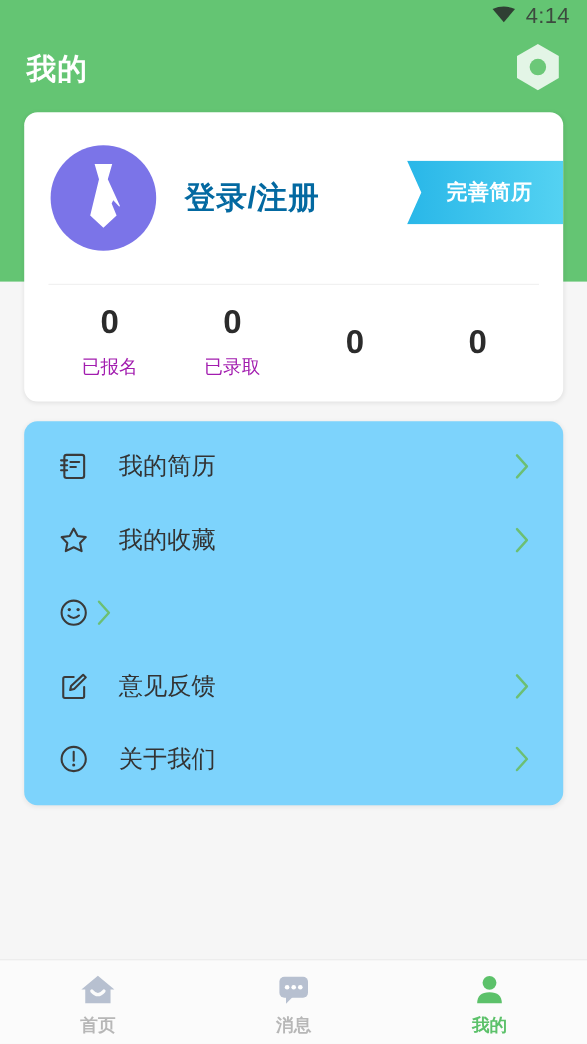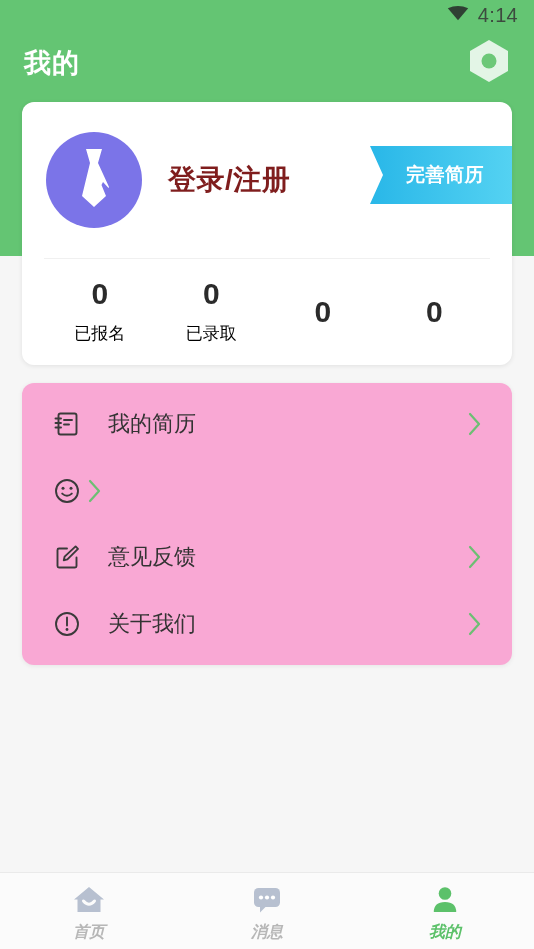--- a/index.html
+++ b/index.html
@@ -86,21 +86,21 @@
     background: #7b74e8;
     display: flex;
     align-items: center;
     justify-content: center;
     flex: 0 0 auto;
   }
   .login-text {
     margin-left: 26px;
     font-size: 28px;
     font-weight: bold;
-    color: #7f1d1d;
+    color: #0369a1;
     letter-spacing: 0.5px;
   }
   .ribbon {
     position: absolute;
     right: 0;
     top: 44px;
     height: 58px;
     min-width: 142px;
     background: linear-gradient(to right, #29b7e8, #54d2f2);
     display: flex;
@@ -129,29 +129,29 @@
   }
   .stat-value {
     font-size: 30px;
     font-weight: bold;
     color: #2b2b2b;
     line-height: 1.05;
   }
   .stat-label {
     margin-top: 12px;
     font-size: 17px;
-    color: #000000;
+    color: #a21caf;
   }
 
   
   .menu-card {
     position: absolute;
     top: 383px; left: 22px;
     width: 490px;
-    background: #f9a8d4;
+    background: #7dd3fc;
     border-radius: 12px;
     box-shadow: 0 1px 5px rgba(0,0,0,0.07);
     padding: 8px 0;
   }
   .menu-item {
     height: 66.5px;
     display: flex;
     align-items: center;
     padding: 0 26px 0 28px;
     cursor: pointer;
@@ -184,21 +184,20 @@
   }
   .nav-item {
     flex: 1;
     display: flex;
     flex-direction: column;
     align-items: center;
     justify-content: center;
     gap: 6px;
     padding-top: 4px;
     cursor: pointer;
-    font-style: italic;
   }
   .nav-icon { height: 32px; display:flex; align-items: center; justify-content: center; }
   .nav-label {
     font-size: 16px;
     color: #b7b7b7;
     font-weight: bold;
   }
   .nav-item.active .nav-label { color: #5cc16a; }
 </style>
 </head>
@@ -275,20 +274,33 @@
       </svg>
     </span>
     <span class="menu-label">我的简历</span>
     <span class="chevron">
       <svg width="16" height="26" viewBox="0 0 16 26">
           <polyline points="3,3 12,13 3,23" fill="none" stroke="#6cbf73" stroke-width="2.2" stroke-linecap="round" stroke-linejoin="round"></polyline>
         </svg>
     </span>
   </div>
 
+  <div class="menu-item">
+    <span class="menu-icon">
+      <svg width="30" height="30" viewBox="0 0 30 30">
+        <path d="M15 4.5 L18.6 11.2 L26 12.3 L20.8 17.6 L22.2 25 L15 21.5 L7.8 25 L9.2 17.6 L4 12.3 L11.4 11.2 Z" fill="none" stroke="#3a3a3a" stroke-width="1.9" stroke-linejoin="round"></path>
+      </svg>
+    </span>
+    <span class="menu-label">我的收藏</span>
+    <span class="chevron">
+      <svg width="16" height="26" viewBox="0 0 16 26">
+          <polyline points="3,3 12,13 3,23" fill="none" stroke="#6cbf73" stroke-width="2.2" stroke-linecap="round" stroke-linejoin="round"></polyline>
+        </svg>
+    </span>
+  </div>
 
   <div class="menu-item">
     <span class="menu-icon">
       <svg width="30" height="30" viewBox="0 0 30 30">
         <circle cx="15" cy="15" r="11" fill="none" stroke="#3a3a3a" stroke-width="1.9"></circle>
         <circle cx="11" cy="12.2" r="1.5" fill="#3a3a3a"></circle>
         <circle cx="19" cy="12.2" r="1.5" fill="#3a3a3a"></circle>
         <path d="M10.2 17.6 Q15 22 19.8 17.6" fill="none" stroke="#3a3a3a" stroke-width="1.9" stroke-linecap="round"></path>
       </svg>
     </span>

